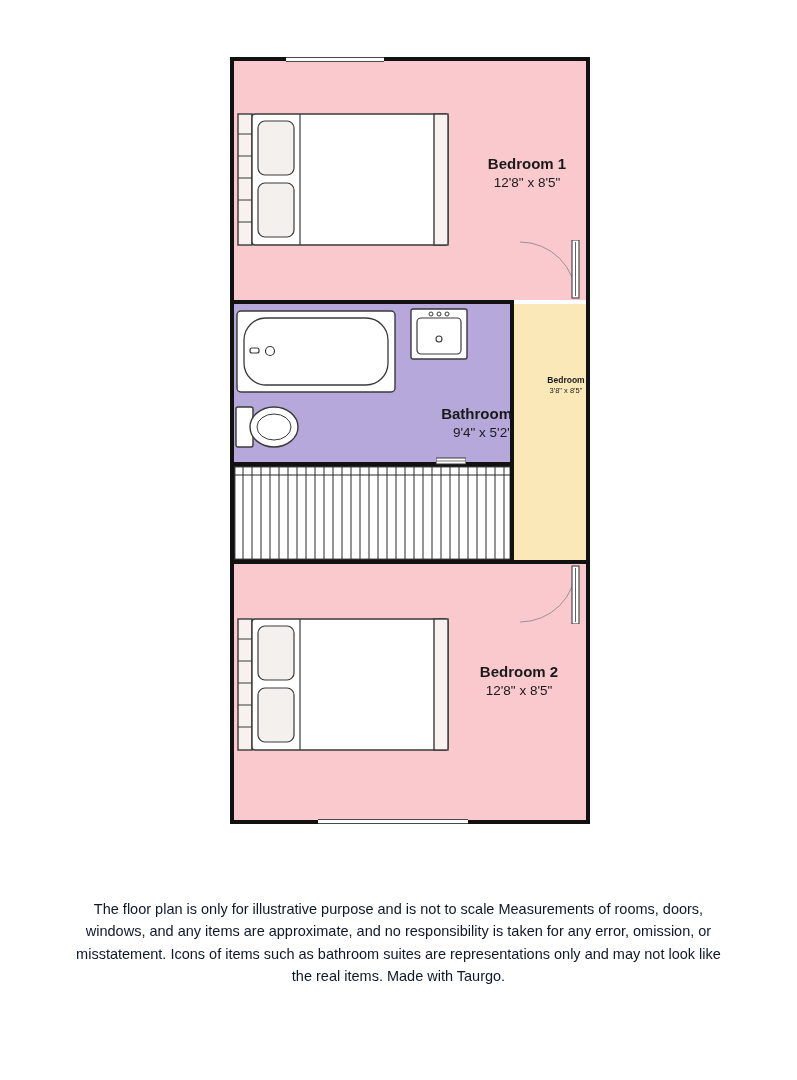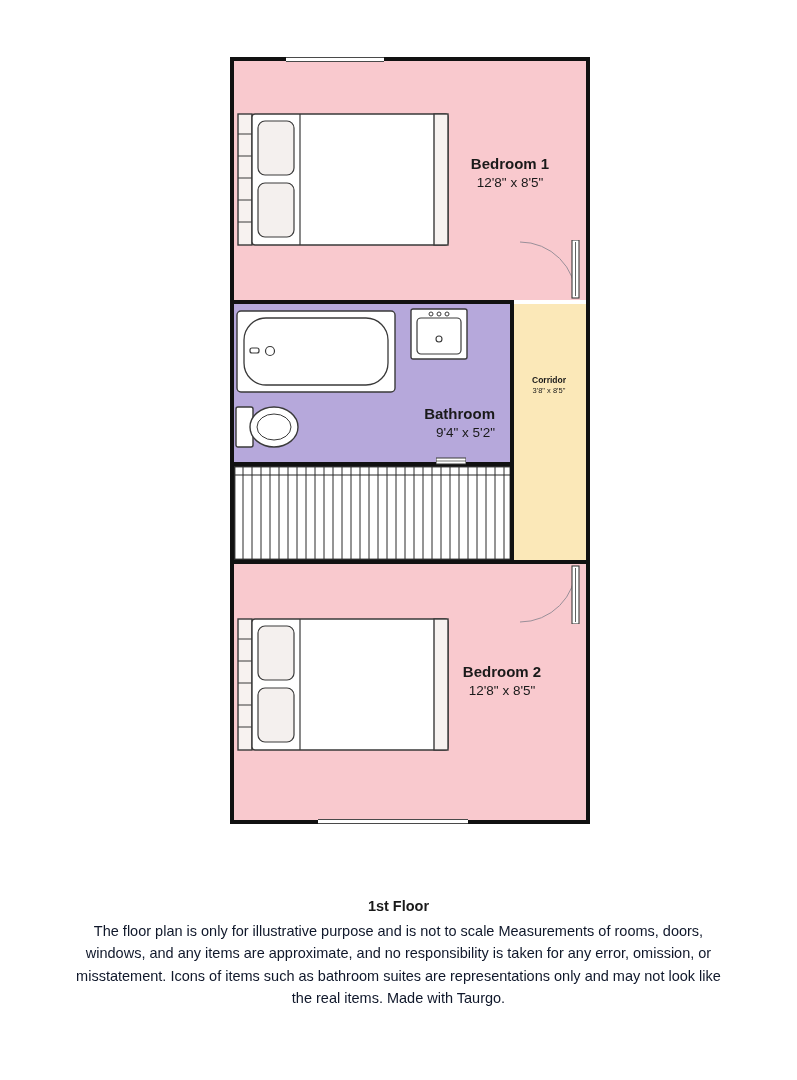--- a/index.html
+++ b/index.html
@@ -72,20 +72,21 @@
     background: #ffffff;
     border-top: 1px solid #4a4a4a;
     border-bottom: 1px solid #4a4a4a;
     box-sizing: border-box;
   }
   
   .room-label {
     position: absolute;
     text-align: center;
     line-height: 1.35;
+    margin-left: 17px;
   }
   .room-label .nm {
     font-size: 15px;
     font-weight: bold;
     color: #1a1a1a;
     display: block;
   }
   .room-label .dim {
     font-size: 13.5px;
     color: #1a1a1a;
@@ -283,28 +284,27 @@
       <span class="nm">Bedroom 1</span>
       <span class="dim">12'8" x 8'5"</span>
     </div>
 
     <div class="room-label" style="left:105px; top:347px; width:160px;text-align:right;">
       <span class="nm">Bathroom</span>
       <span class="dim">9'4" x 5'2"</span>
     </div>
 
     <div class="room-label small" style="left:285px; top:318px; width:68px;">
-      <span class="nm">Corridor</span>
+      <span class="nm">Bedroom</span>
       <span class="dim">3'8" x 8'5"</span>
     </div>
 
     <div class="room-label" style="left:205px; top:605px; width:134px;">
       <span class="nm">Bedroom 2</span>
       <span class="dim">12'8" x 8'5"</span>
     </div>
 
   </div>
 </div>
 
 <div class="caption">
-  <div class="floor-title">1st Floor</div>
   <div class="disclaimer">The floor plan is only for illustrative purpose and is not to scale Measurements of rooms, doors, windows, and any items are approximate, and no responsibility is taken for any error, omission, or misstatement. Icons of items such as bathroom suites are representations only and may not look like the real items. Made with Taurgo.</div>
 </div>
 
 </body></html>

